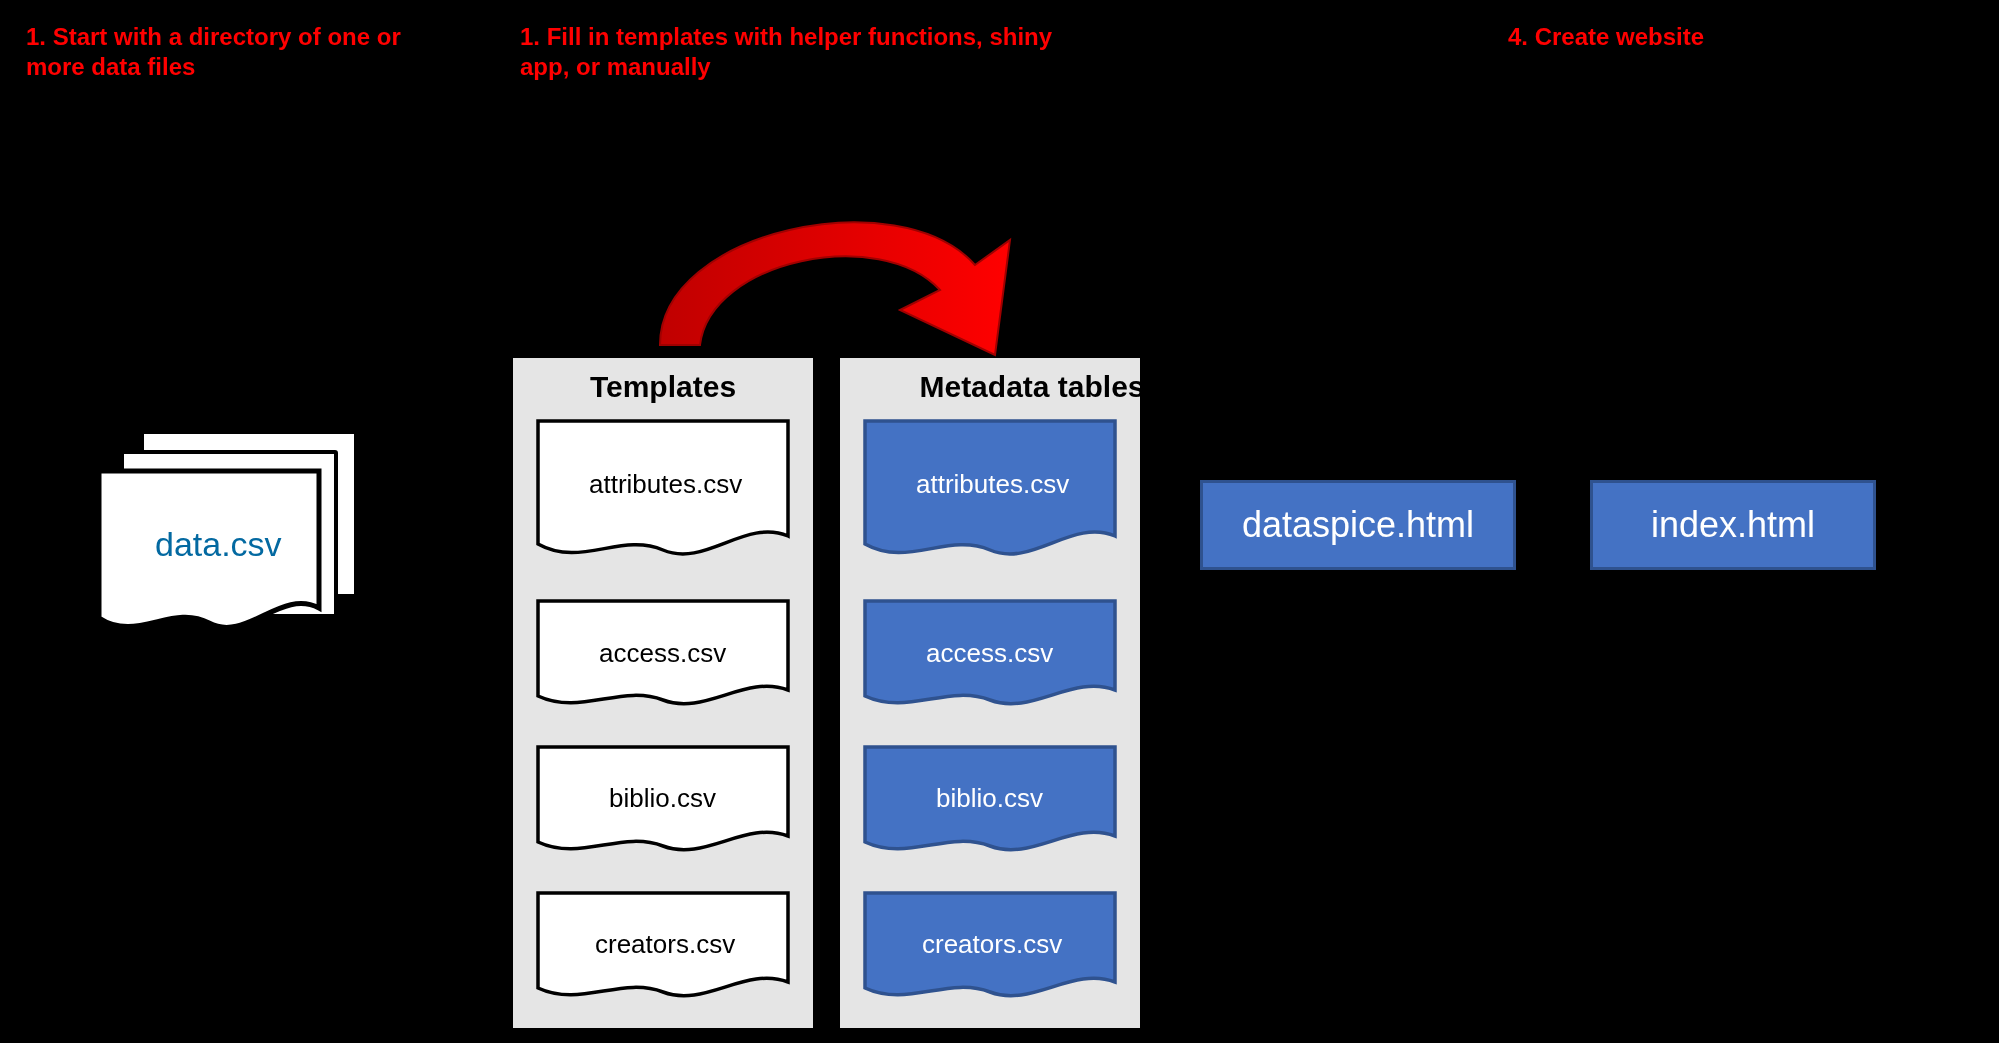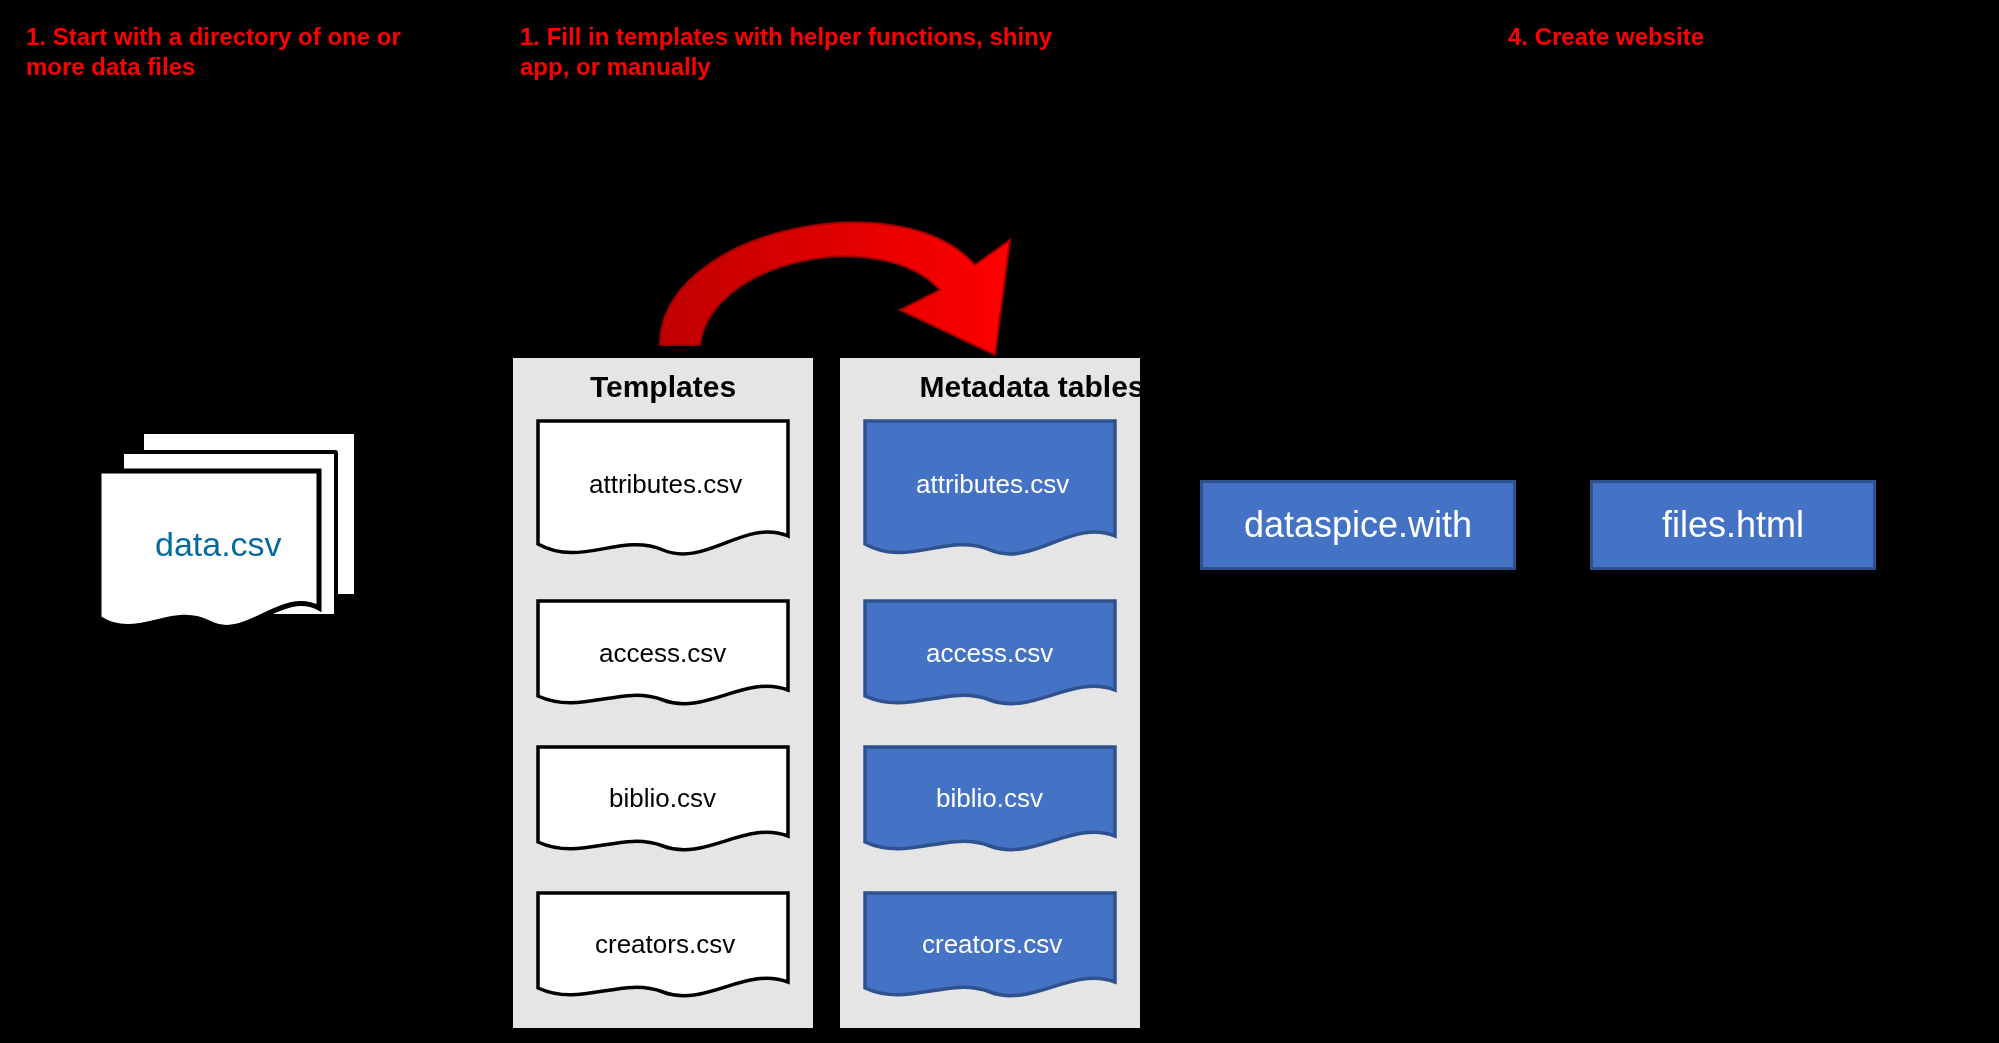--- a/index.html
+++ b/index.html
@@ -132,19 +132,19 @@
     <defs>
       <linearGradient id="arrGrad" x1="0%" y1="0%" x2="100%" y2="0%">
         <stop offset="0%" stop-color="#c00000"></stop>
         <stop offset="100%" stop-color="#ff0000"></stop>
       </linearGradient>
     </defs>
     <path d="M60 175 C60 60 300 10 375 95 L410 70 L395 185 L300 140 L340 120 C280 55 110 90 100 175 Z" fill="url(#arrGrad)" stroke="#a00000" stroke-width="2"></path>
   </svg>
 
   <div class="blue-box" style="left:1200px; top:480px; width:310px; height:84px;">
-    <span class="blue-box-label">dataspice.with</span>
+    <span class="blue-box-label">dataspice.html</span>
   </div>
   <div class="blue-box" style="left:1590px; top:480px; width:280px; height:84px;">
-    <span class="blue-box-label">files.html</span>
+    <span class="blue-box-label">index.html</span>
   </div>
 
 </div>
 
 </body></html>

